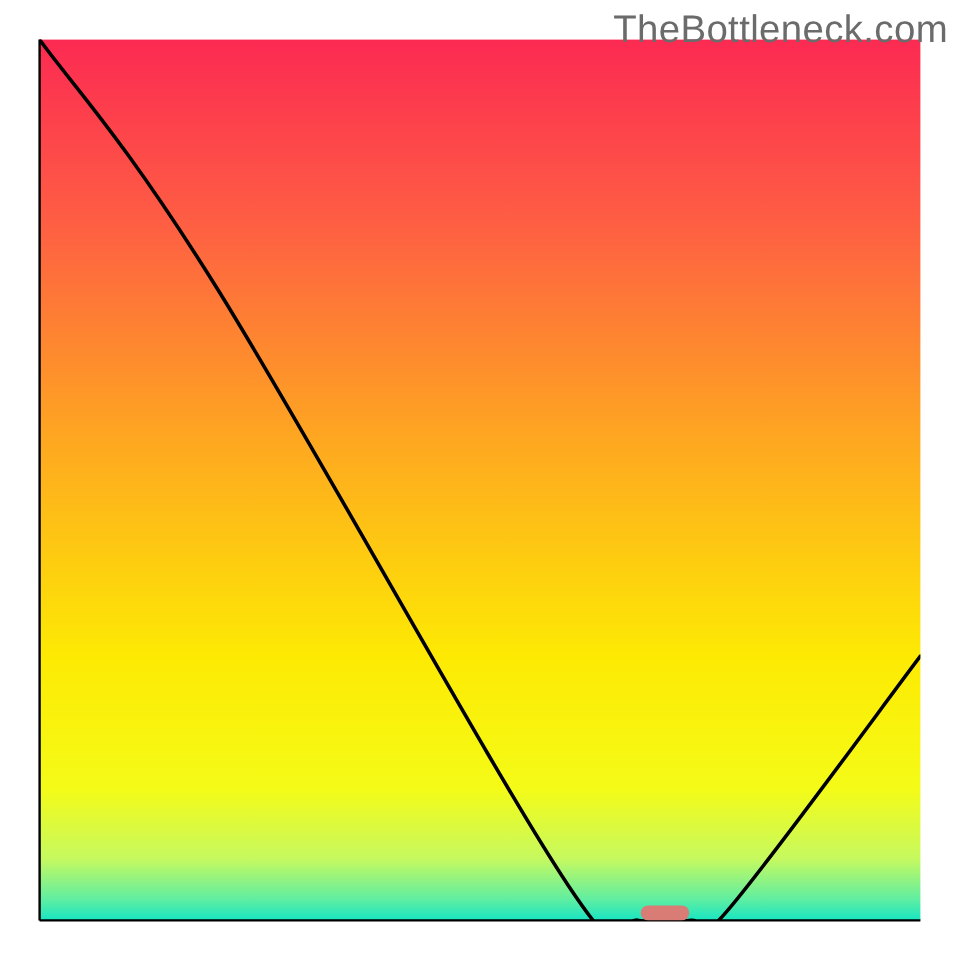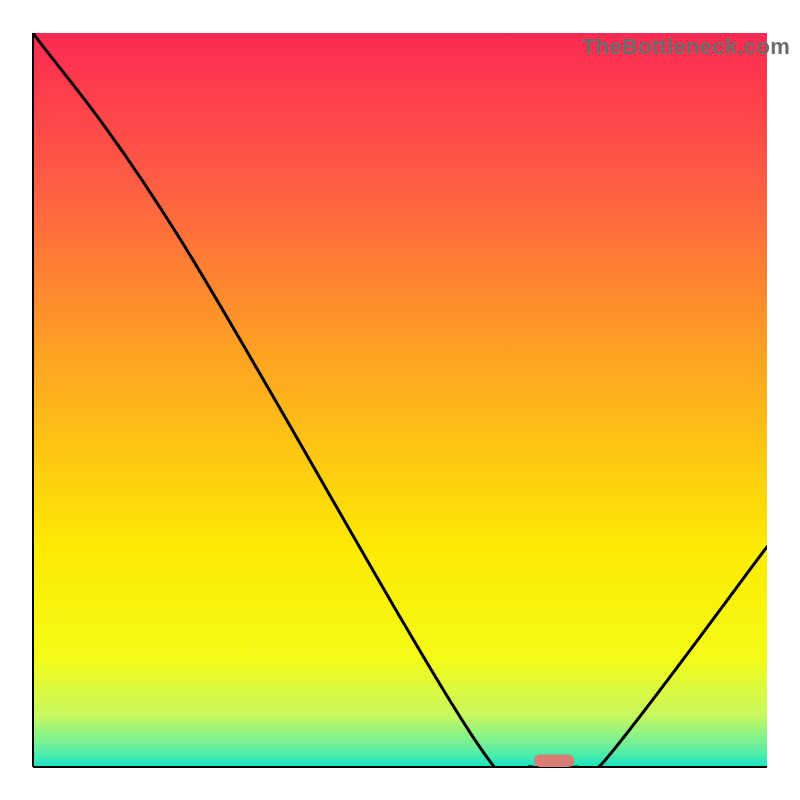--- a/index.html
+++ b/index.html
@@ -13,26 +13,25 @@
   .chart-container {
     position: relative;
     width: 800px;
     height: 800px;
   }
   .watermark {
     position: absolute;
     top: 6px;
     right: 10px;
     font-family: Arial, Helvetica, sans-serif;
-    font-size: 22px;
-    font-weight: 700;
+    font-size: 32px;
+    font-weight: 400;
     color: #6b6b6b;
     letter-spacing: 0.3px;
     z-index: 10;
-    margin-top: 28px;
   }
   svg.plot {
     position: absolute;
     left: 0;
     top: 0;
   }
 </style>
 </head>
 <body>
 

